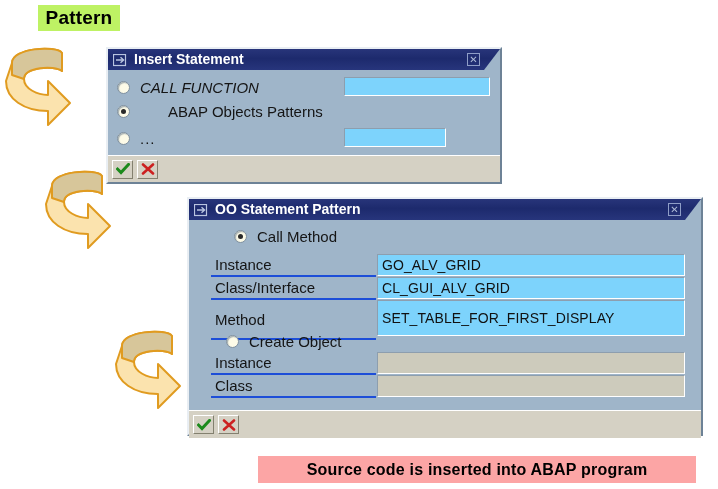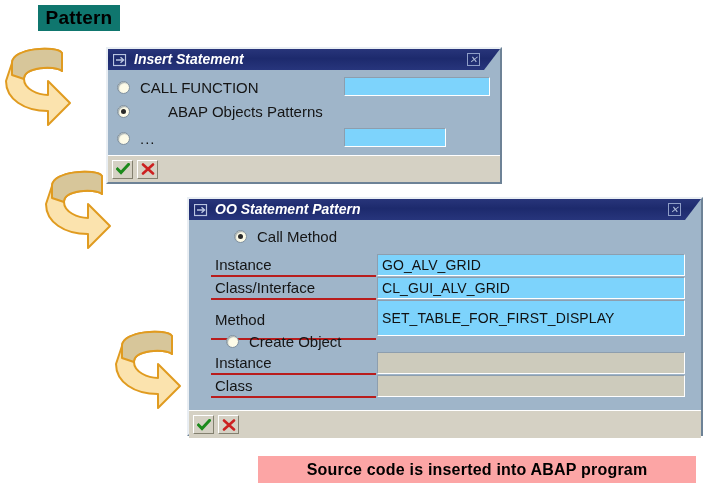--- a/index.html
+++ b/index.html
@@ -7,21 +7,21 @@
     width:718px;height:489px;
     background:#ffffff;
     font-family:"Liberation Sans", sans-serif;
     overflow:hidden;
     position:relative;
   }
 
   
   .chip{
     position:absolute;
-    background:#0f766e;
+    background:#bef264;
     color:#000;
     font-weight:bold;
     display:flex;align-items:center;justify-content:center;
     letter-spacing:.2px;
   }
   #pattern-chip{left:38px;top:5px;width:82px;height:26px;font-size:19px;}
   #caption-chip{left:258px;top:456px;width:438px;height:27px;font-size:16px;background:#fca5a5;}
 
   
   .sap-window{
@@ -32,21 +32,20 @@
     border-right:2px solid #6d8296;
     border-bottom:2px solid #6d8296;
     box-sizing:border-box;
   }
   .titlebar{
     position:relative;
     height:21px;
     background:linear-gradient(to bottom,#28357a 0%,#1d2a6d 45%,#27357c 100%);
     display:flex;align-items:center;
     overflow:hidden;
-    font-style:italic;
   }
   .titlebar .tb-icon{
     width:16px;height:13px;margin-left:5px;margin-right:5px;
     flex:0 0 auto;
     position:relative;
   }
   .titlebar .tb-title{
     color:#ffffff;font-size:14px;font-weight:600;
     white-space:nowrap;line-height:1;
     padding-bottom:1px;
@@ -99,21 +98,21 @@
     display:flex;align-items:center;
     padding-left:4px;
     white-space:nowrap;
     letter-spacing:.1px;
   }
   .tinput.disabled{background:#cdcbbc;}
 
   
   .flabel{
     font-size:15px;color:#141414;
-    border-bottom:2px solid #b91c1c;
+    border-bottom:2px solid #1d4ed8;
     box-sizing:border-box;
     display:flex;align-items:center;
     padding-left:4px;
     white-space:nowrap;
   }
 
   
   .footer{
     background:#d5d1c4;
     border-top:1px solid #ffffff;
@@ -159,21 +158,21 @@
         <path d="M3 6 h7 M7.5 3.2 L10.6 6 L7.5 8.8" fill="none" stroke="#b9c4e0" stroke-width="1.4"></path>
       </svg>
     </span>
     <span class="tb-title">Insert Statement</span>
     <span class="tb-close">✕</span>
     <span class="tb-corner"></span>
   </div>
 
   <div class="win-body">
 
-    <div style="position:relative;height:24px;margin-top:5px;">
+    <div style="position:relative;height:24px;margin-top:5px;font-style:italic;">
       <div class="radio-row" style="height:24px;">
         <span class="radio"></span>
         <span class="radio-label">CALL FUNCTION</span>
       </div>
       <div class="tinput" style="position:absolute;left:236px;top:2px;width:146px;height:19px;"></div>
     </div>
 
     <div class="radio-row" style="height:24px;gap:28px;">
       <span class="radio on"></span>
       <span class="radio-label">ABAP Objects Patterns</span>

